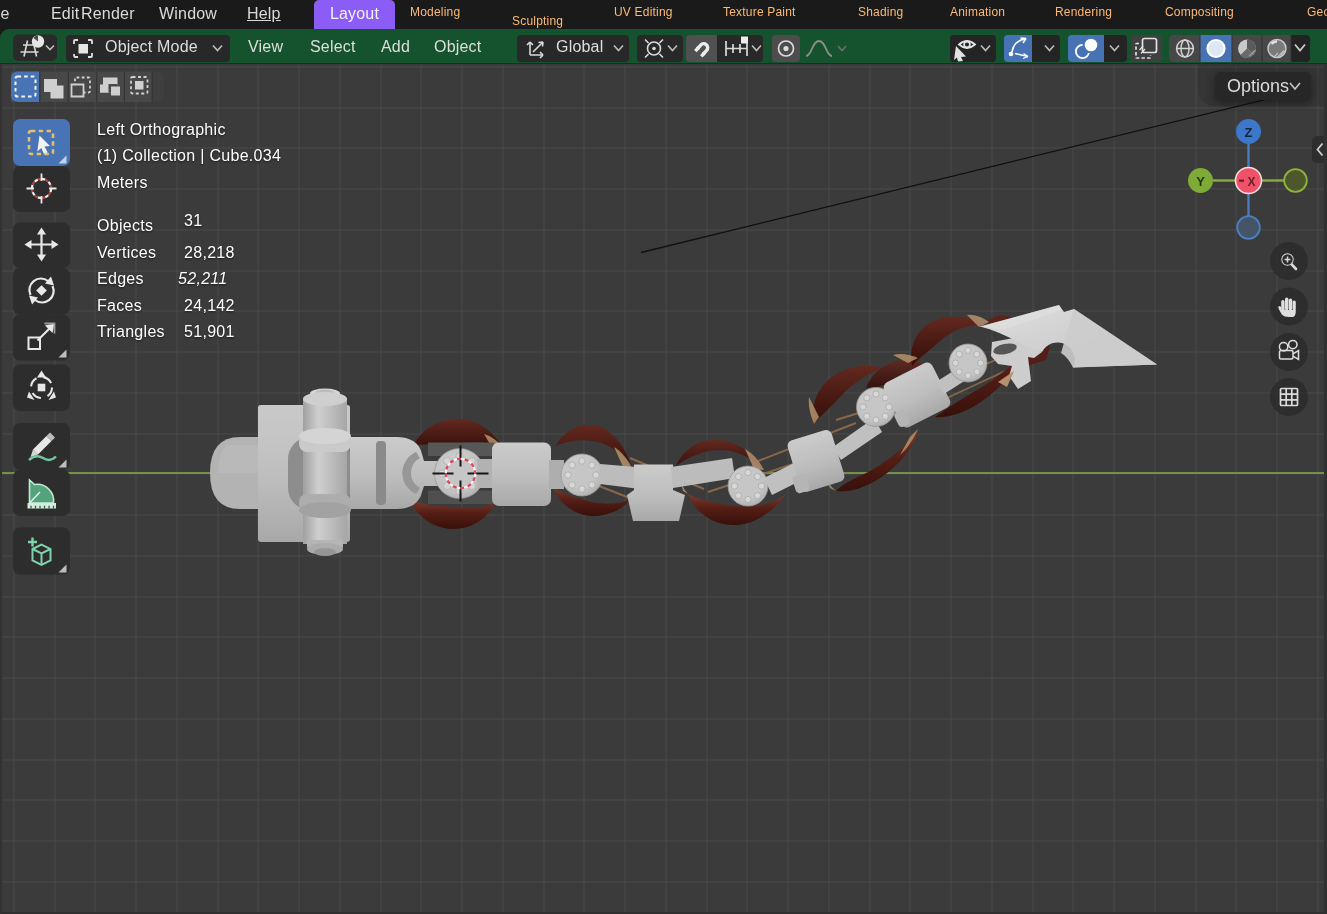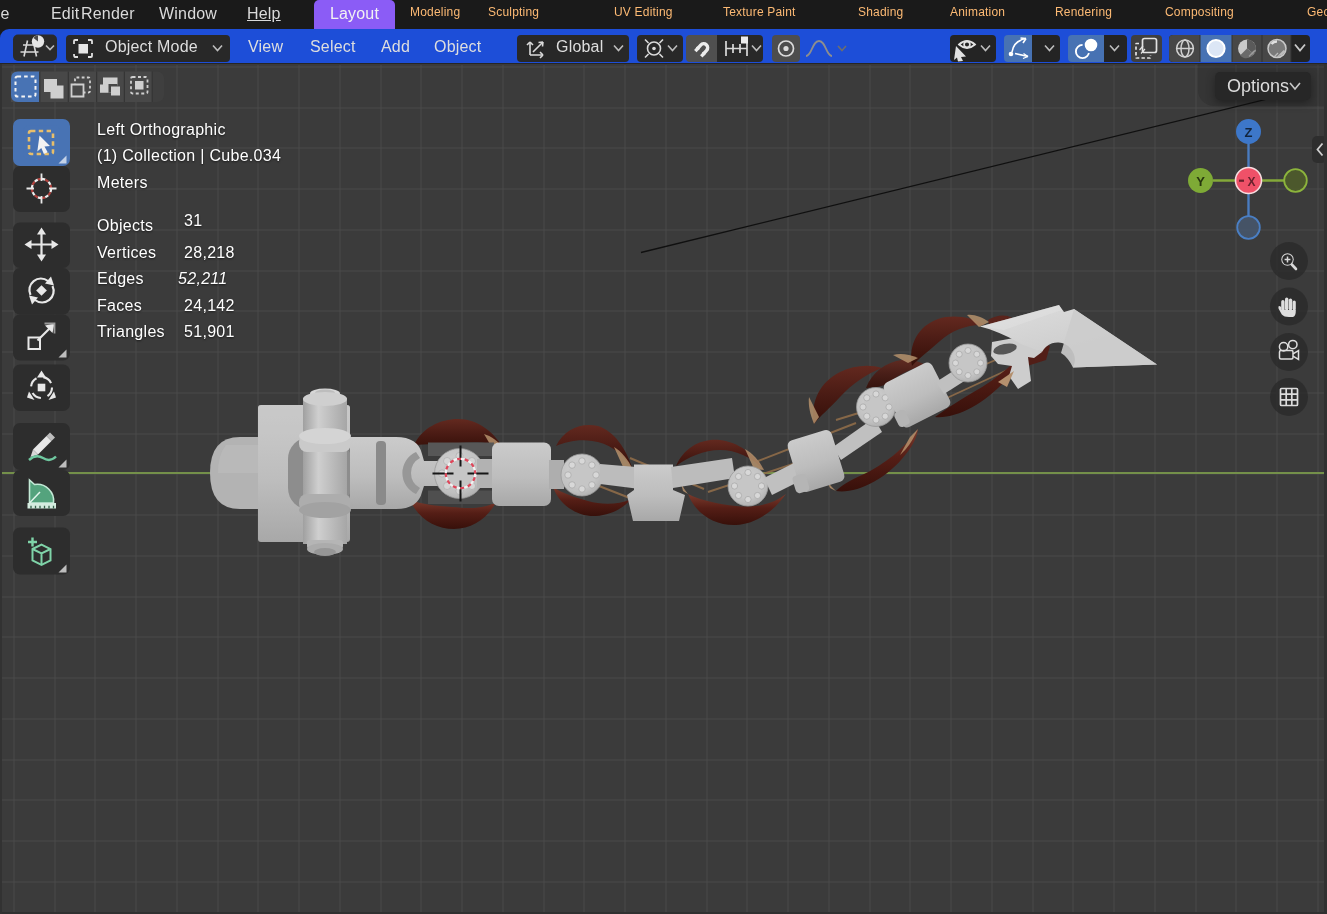--- a/index.html
+++ b/index.html
@@ -10,21 +10,21 @@
 
   
   #topbar { position:absolute; left:0; top:0; width:1327px; height:29px; background:#1a1a1a; }
   #tbext { position:absolute; left:0; top:29px; width:14px; height:12px; background:#1a1a1a; }
   .menu { position:absolute; top:5px; font-size:16px; letter-spacing:0.2px; color:#dadada; white-space:nowrap; }
   .tab { position:absolute; top:5px; font-size:12px; letter-spacing:0.2px; color:#fdba74; white-space:nowrap; }
   #tabactive { position:absolute; left:314px; top:0; width:81px; height:29px; background:#8b5cf6;
     border-radius:5px 5px 0 0; color:#f2f2f2; font-size:16px; letter-spacing:0.2px; text-align:center; line-height:27px; }
 
   
-  #header { position:absolute; left:0; top:29px; width:1327px; height:35px; background:#1d4ed8;
+  #header { position:absolute; left:0; top:29px; width:1327px; height:35px; background:#14532d;
     border-bottom:1px solid #262626; border-top-left-radius:9px; }
   .hmenu { position:absolute; top:9px; font-size:16px; letter-spacing:0.2px; color:#dedede; }
 
   
   #viewport { position:absolute; left:0; top:65px; width:1327px; height:849px; background:#3b3b3b;
     background-image:
       repeating-linear-gradient(to right, #494949 0px, #494949 1px, transparent 1px, transparent 40.75px),
       repeating-linear-gradient(to bottom, #494949 0px, #494949 1px, transparent 1px, transparent 40.75px);
     background-position: 13.5px 1.5px; }
   #greenline { position:absolute; left:0; top:472px; width:1327px; height:2px; background:#74904a; }
@@ -394,21 +394,21 @@
   <div class="vtext" style="left:97px; top:323px;">Triangles</div>
     <div class="vtext" style="left:184px; top:323px;">51,901</div>
 
   <div id="topbar">
     <div class="menu" style="left:-17px;">File</div>
     <div class="menu" style="left:28px;margin-left:23px;">Edit</div>
     <div class="menu" style="left:81px;">Render</div>
     <div class="menu" style="left:159px;">Window</div>
     <div class="menu" style="left:247px;text-decoration:underline;">Help</div>
     <div class="tab" style="left:410px;">Modeling</div>
-    <div class="tab" style="left:488px;">Sculpting</div>
+    <div class="tab" style="left:512px;margin-top:9px;">Sculpting</div>
     <div class="tab" style="left:614px;">UV Editing</div>
     <div class="tab" style="left:723px;">Texture Paint</div>
     <div class="tab" style="left:858px;">Shading</div>
     <div class="tab" style="left:950px;">Animation</div>
     <div class="tab" style="left:1055px;">Rendering</div>
     <div class="tab" style="left:1165px;">Compositing</div>
     <div class="tab" style="left:1307px;">Geometry Nodes</div>
     <div id="tabactive">Layout</div>
   </div>
 

